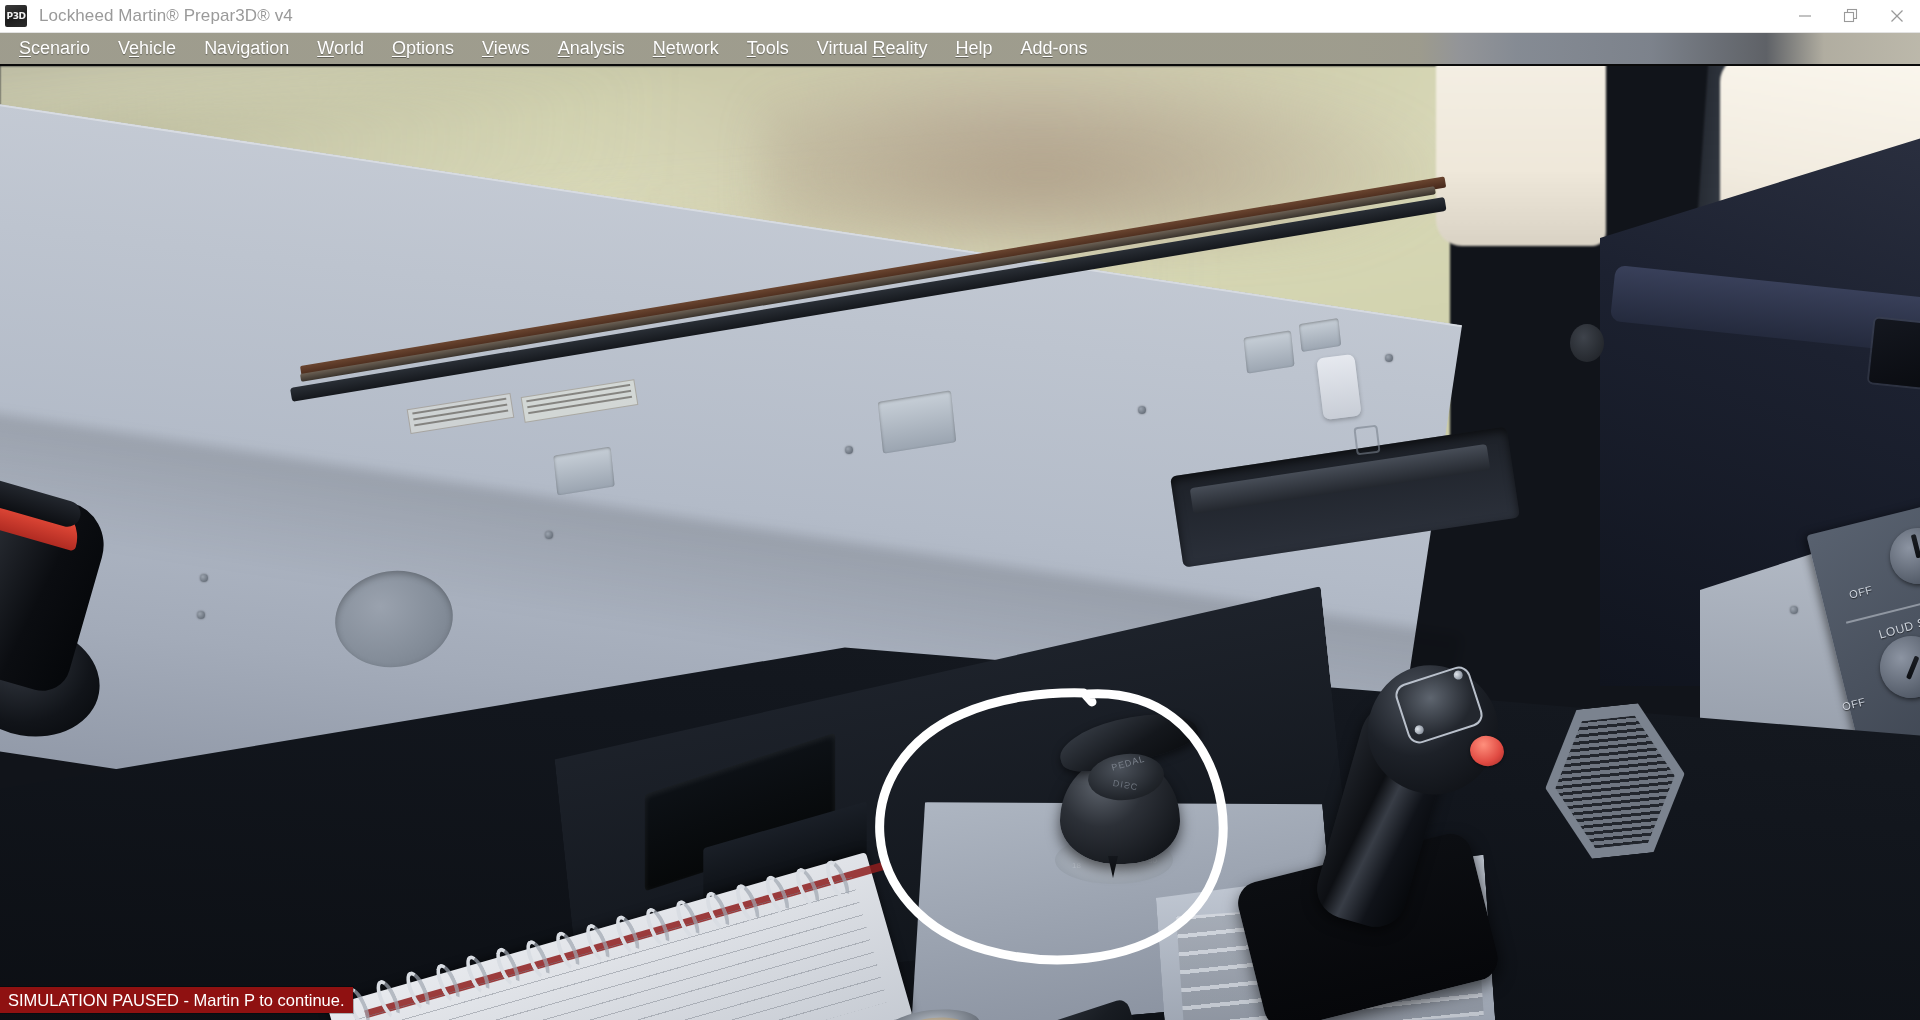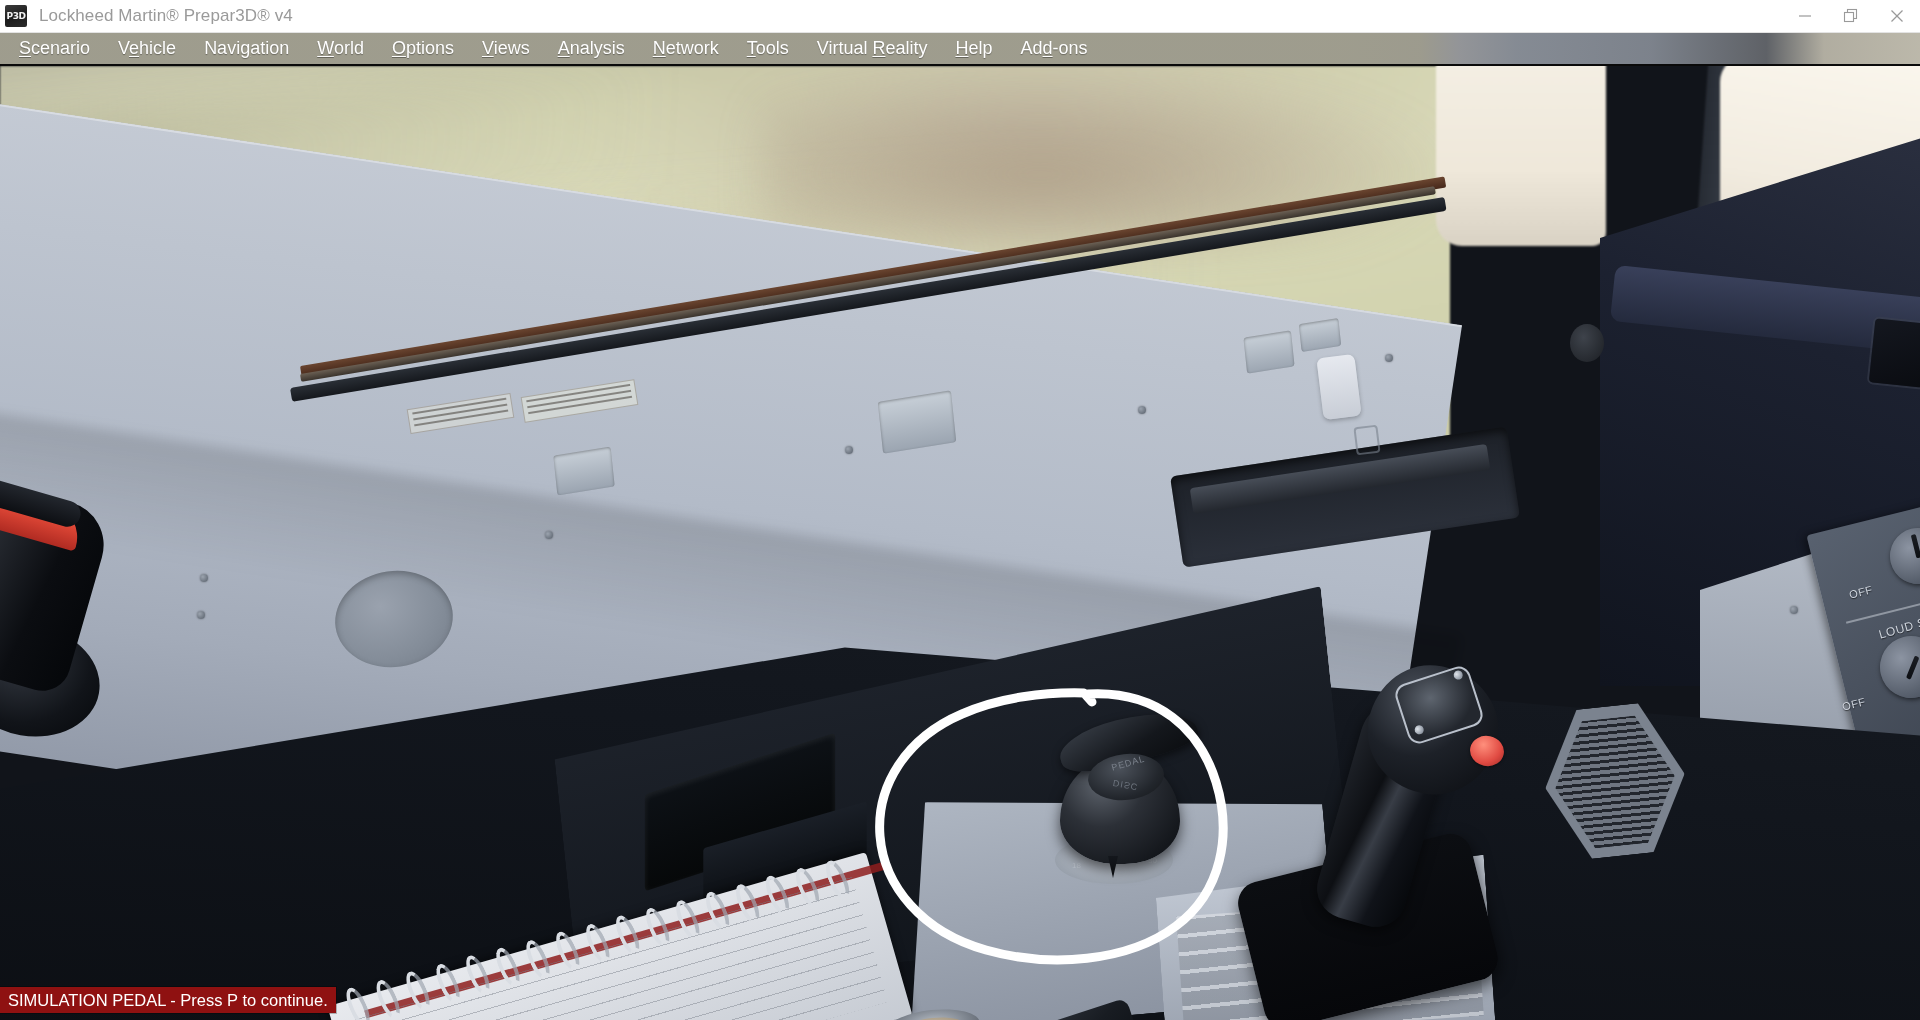--- a/index.html
+++ b/index.html
@@ -661,14 +661,14 @@
              C 258 276, 180 282, 116 264
              C 52 246, 14 200, 10 150
              C 6 100, 36 52, 92 28
              C 130 11, 176 6, 214 7
              L 222 16" fill="none" stroke="#ffffff" stroke-width="9" stroke-linecap="round" stroke-linejoin="round"></path>
   </svg>
 
 </div>
 
 <div id="paused-banner" style="background: rgb(143, 17, 17); color: rgb(255, 255, 255);">
-  <span>SIMULATION PEDAL - Press P to continue.</span>
+  <span>SIMULATION PAUSED - Martin P to continue.</span>
 </div>
 
 </body></html>

